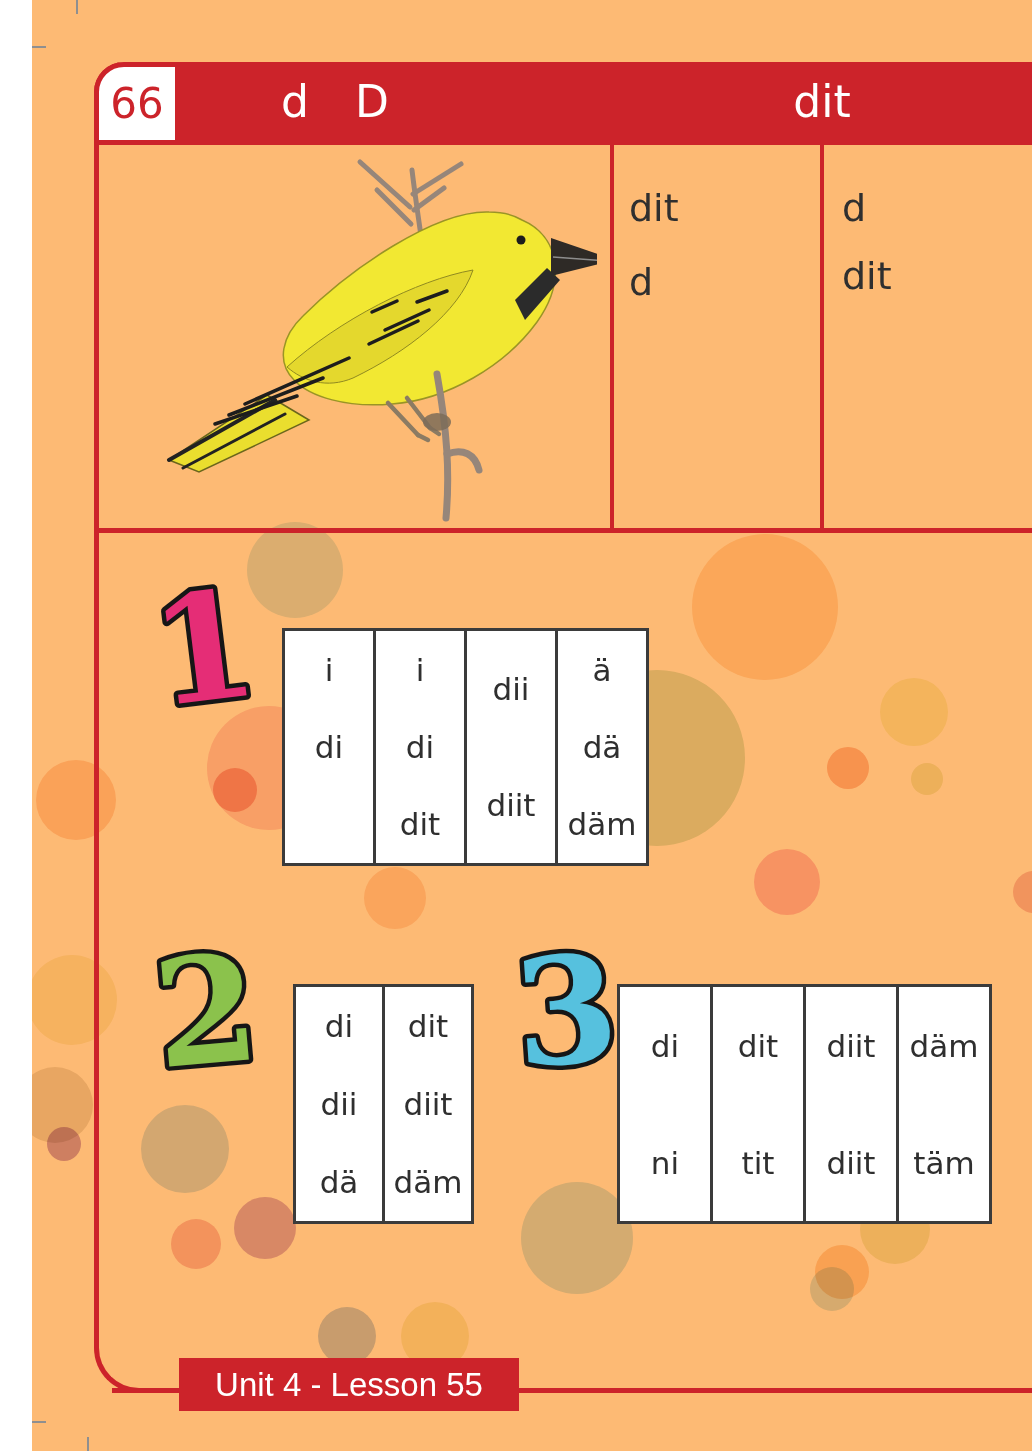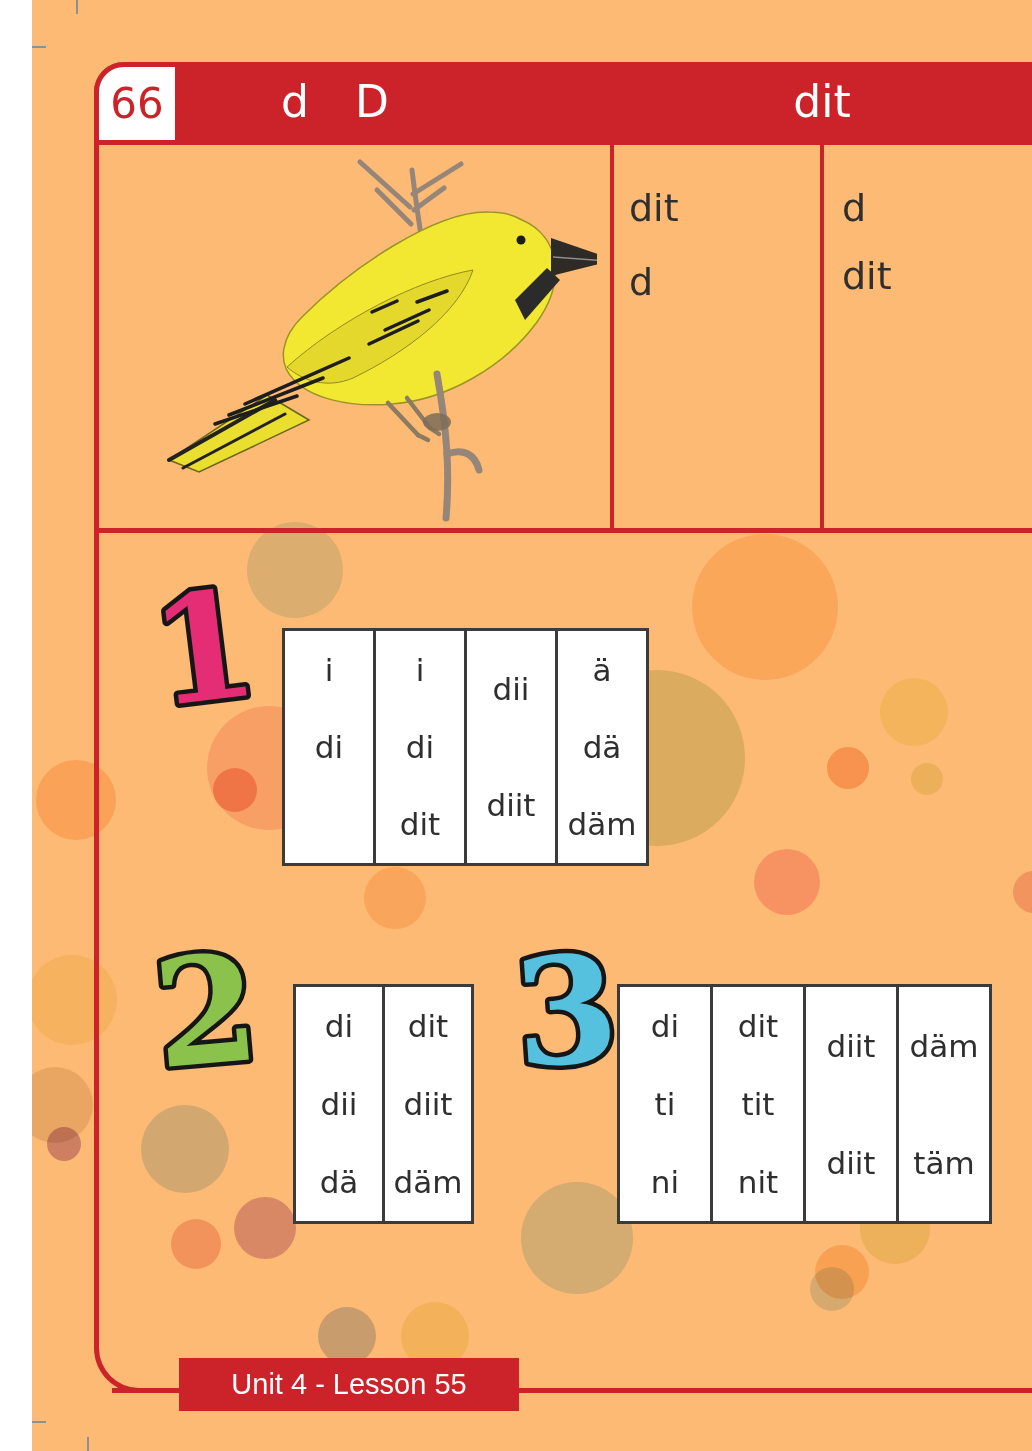--- a/index.html
+++ b/index.html
@@ -58,21 +58,21 @@
     flex:1;display:flex;align-items:center;justify-content:center;
     font-size:31px;white-space:pre;
   }
   #table1 .word-col{width:94px;height:238px;}
   #table2 .word-col{width:92px;height:240px;}
   #table3 .word-col{width:96px;height:240px;}
   
   #footer-box{
     position:absolute;left:147px;top:1358px;width:340px;height:53px;background:var(--red);
     display:flex;align-items:center;justify-content:center;
-    color:#fff;font-size:29px;font-family:"Liberation Sans",sans-serif;
+    color:#fff;font-size:33px;font-family:"Liberation Sans",sans-serif;
   }
 </style>
 </head>
 <body>
 
 <div id="page">
 
   <div id="bg-circles" class="abs">
       <div class="circle" style="left: 215px; top: 522px; height: 96px; width: 96px; background: rgb(221, 238, 244);"></div>
       <div class="circle" style="left: 660px; top: 534px; height: 146px; width: 146px; background: rgb(253, 229, 195);"></div>
@@ -227,27 +227,25 @@
       </div>
   </div>
 
   <div>
     <svg class="ex-num" style="left:450px;top:935px;" viewBox="0 0 170 170">
       <text class="ex-num-text" x="85" y="128" text-anchor="middle" transform="rotate(-4 85 85)" fill="#56c1de">3</text>
     </svg>
     <div id="table3" class="word-table" style="left:585px;top:984px;">
         <div class="word-col">
           <div class="word-cell">di</div>
-          <div class="word-cell">ti</div>
           <div class="word-cell">ni</div>
         </div>
         <div class="word-col">
           <div class="word-cell">dit</div>
           <div class="word-cell">tit</div>
-          <div class="word-cell">nit</div>
         </div>
         <div class="word-col">
           <div class="word-cell">diit</div>
           <div class="word-cell">diit</div>
         </div>
         <div class="word-col">
           <div class="word-cell">däm</div>
           <div class="word-cell">täm</div>
         </div>
       </div>

